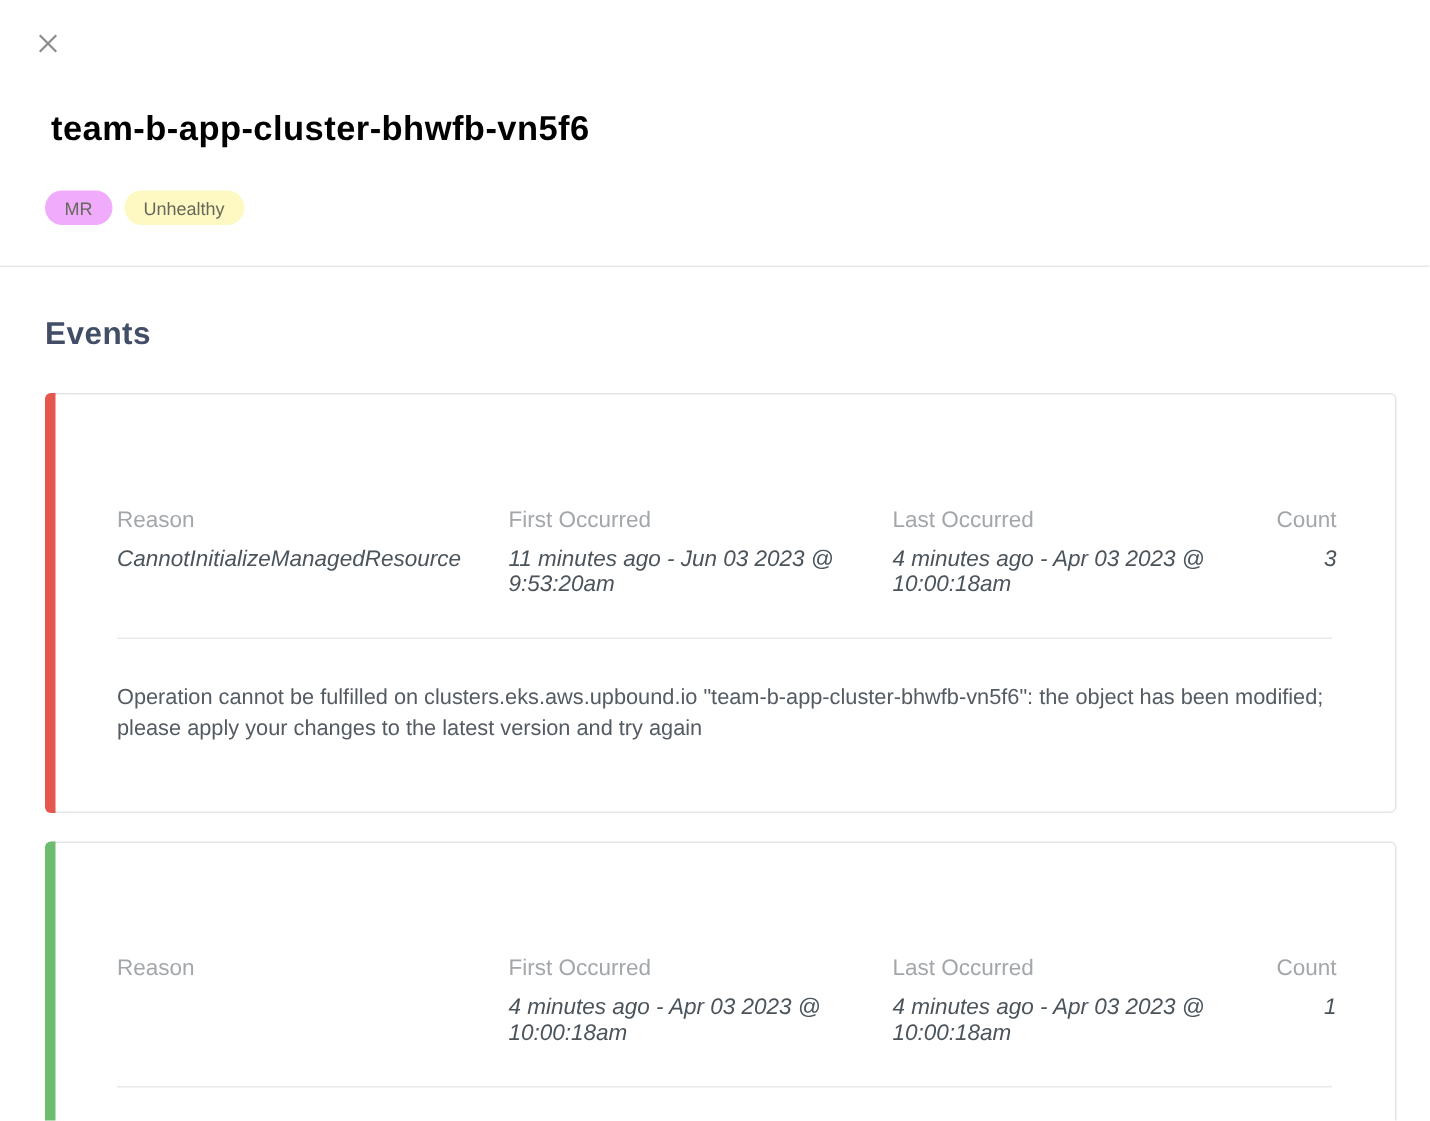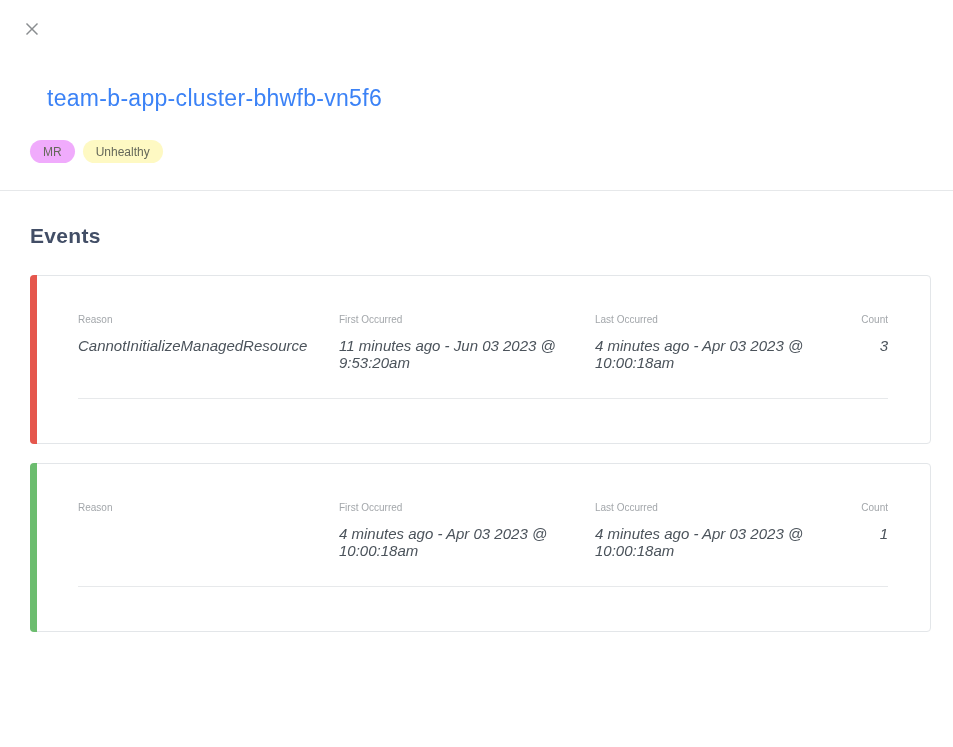--- a/index.html
+++ b/index.html
@@ -29,25 +29,25 @@
     background: none;
     border: none;
     cursor: pointer;
     display: flex;
     align-items: center;
     justify-content: center;
   }
   .close-btn svg { display: block; }
 
   .page-title {
-    margin: 17px;
+    margin: 4px;
     font-size: 23px;
-    font-weight: 400;
+    font-weight: 700;
     letter-spacing: 0.3px;
-    color: #3b82f6;
+    color: #000000;
     line-height: 27px;
   }
 
   .badges {
     display: flex;
     gap: 8px;
     margin-top: 28px;
   }
   .badge {
     display: inline-flex;
@@ -97,23 +97,24 @@
 
   .card-body {
     padding: 36px 42px 44px 47px;
   }
 
   .meta-grid {
     display: grid;
     grid-template-columns: 261px 256px 256px 1fr;
   }
   .meta-col .label {
-    font-size: 10px;
+    font-size: 15px;
     color: #a3a7ab;
     line-height: 16px;
+    margin-top: 40px;
   }
   .meta-col .value {
     margin-top: 9px;
     font-size: 15px;
     color: #4b535b;
     line-height: 17px;
     font-style: italic;
   }
   .meta-col.date { padding-right: 26px; }
   .meta-col.count { text-align: right; }
@@ -174,20 +175,21 @@
         <div class="meta-col date">
           <div class="label">Last Occurred</div>
           <div class="value">4 minutes ago - Apr 03 2023 @ 10:00:18am</div>
         </div>
         <div class="meta-col count">
           <div class="label">Count</div>
           <div class="value">3</div>
         </div>
       </div>
       <hr class="card-divider">
+      <p class="event-message">Operation cannot be fulfilled on clusters.eks.aws.upbound.io "team-b-app-cluster-bhwfb-vn5f6": the object has been modified; please apply your changes to the latest version and try again</p>
     </div>
   </section>
 
   <section class="card">
     <span class="accent-bar" style="background: rgb(108, 189, 111);"></span>
     <div class="card-body">
       <div class="meta-grid">
         <div class="meta-col">
           <div class="label">Reason</div>
         </div>

